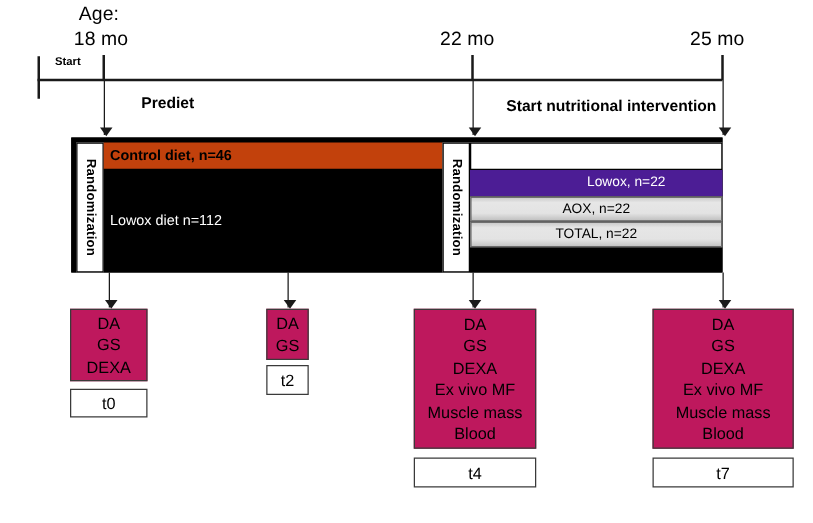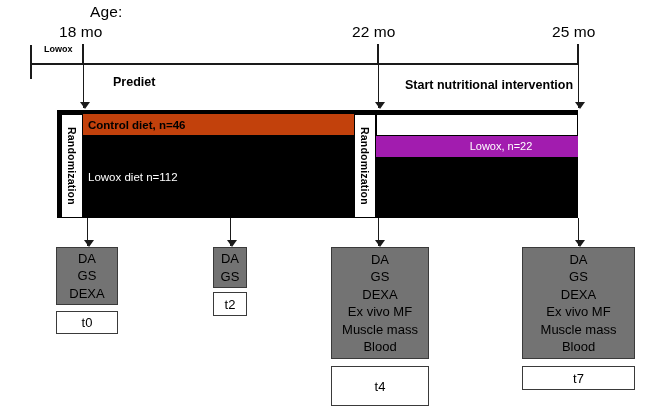--- a/index.html
+++ b/index.html
@@ -17,21 +17,21 @@
     left:30px;top:63px;width:548px;height:0;
     border-top:2px solid #1a1a1a;
   }
   .tick{width:0;border-left:2px solid #1a1a1a;}
   #tick-start{left:30px;top:45px;height:34px;}
   #tick-18{left:82px;top:44px;height:20px;}
   #tick-22{left:377px;top:44px;height:20px;}
   #tick-25{left:577px;top:44px;height:20px;}
 
   .age-label{font-size:15.5px;letter-spacing:.1px;}
-  #age-caption{left:63px;top:4px;margin-left:27px;}
+  #age-caption{left:63px;top:4px;}
   #age-18{left:59px;top:24px;}
   #age-22{left:352px;top:24px;}
   #age-25{left:552px;top:24px;}
 
   #accl-label{left:44px;top:45px;font-size:9px;font-weight:bold;}
 
   
   .down-arrow{width:0;border-left:1.6px solid #1a1a1a;}
   .down-arrow::after{
     content:"";position:absolute;left:-4.3px;bottom:-1px;
@@ -81,72 +81,72 @@
   }
   #lowox-band span{font-size:11.5px;color:#ffffff;padding-left:5px;}
 
   
   #arms{position:absolute;left:317px;top:24px;width:202px;height:82px;}
   .arm{
     height:20.5px;box-sizing:border-box;
     display:flex;align-items:center;justify-content:center;
     font-size:11px;
   }
-  .arm-dark{background:#a21caf;color:#ffffff;padding-left:48px;}
+  .arm-dark{background:#4c1d95;color:#ffffff;padding-left:48px;}
   .arm-gray{
     background:linear-gradient(to bottom,#c9c9c9 0%,#e6e6e6 22%,#e3e3e3 70%,#c2c2c2 100%);
     color:#000000;border:1px solid #7a7a7a;
   }
 
   
   .conn{width:0;border-left:1.6px solid #1a1a1a;}
   .conn::after{
     content:"";position:absolute;left:-4.3px;bottom:-1px;
     border-left:5px solid transparent;border-right:5px solid transparent;
     border-top:7px solid #1a1a1a;
   }
   #conn-0{left:87px;top:218px;height:28px;}
   #conn-2{left:230px;top:218px;height:28px;}
   #conn-4{left:378px;top:218px;height:28px;}
   #conn-7{left:578px;top:218px;height:28px;}
 
   
   .outcome-box{
-    border:1.5px solid #3a3a3a;background:#737373;box-sizing:border-box;
+    border:1.5px solid #3a3a3a;background:#be185d;box-sizing:border-box;
     display:flex;flex-direction:column;align-items:center;justify-content:center;
     font-size:13px;line-height:17.5px;
   }
   .tp-box{
     border:1.5px solid #3a3a3a;background:#ffffff;box-sizing:border-box;
     display:flex;align-items:center;justify-content:center;font-size:13px;
   }
   #outcome-0{left:56px;top:247px;width:62px;height:58px;}
   #tp-0{left:56px;top:311px;width:62px;height:23px;}
   #outcome-2{left:213px;top:247px;width:34px;height:41px;}
   #tp-2{left:213px;top:292px;width:34px;height:24px;}
   #outcome-4{left:331px;top:247px;width:98px;height:112px;}
-  #tp-4{left:331px;top:366px;width:98px;height:40px;}
+  #tp-4{left:331px;top:366px;width:98px;height:24px;}
   #outcome-7{left:522px;top:247px;width:113px;height:112px;}
   #tp-7{left:522px;top:366px;width:113px;height:24px;}
 </style>
 </head>
 <body>
 
 <div class="abs" id="timeline-axis"></div>
 <div class="abs tick" id="tick-start"></div>
 <div class="abs tick" id="tick-18"></div>
 <div class="abs tick" id="tick-22"></div>
 <div class="abs tick" id="tick-25"></div>
 
 <div class="abs txt age-label" id="age-caption">Age:</div>
 <div class="abs txt age-label" id="age-18">18 mo</div>
 <div class="abs txt age-label" id="age-22">22 mo</div>
 <div class="abs txt age-label" id="age-25">25 mo</div>
 
-<div class="abs txt" id="accl-label">Lowox</div>
+<div class="abs txt" id="accl-label">Start</div>
 
 <div class="abs down-arrow" id="arrow-18"></div>
 <div class="abs down-arrow" id="arrow-22"></div>
 <div class="abs down-arrow" id="arrow-25"></div>
 
 <div class="abs txt event-label" id="prediet-label">Prediet</div>
 <div class="abs txt event-label" id="intervention-label">Start nutritional intervention</div>
 
 <div class="abs" id="diet-block">
 
@@ -165,20 +165,26 @@
   <div class="rand-col" id="rand-right">
     <span>Randomization</span>
   </div>
 
   <div id="control-band-right"></div>
 
   <div id="arms">
     <div class="arm arm-dark">
       <span>Lowox, n=22</span>
     </div>
+    <div class="arm arm-gray">
+      <span>AOX, n=22</span>
+    </div>
+    <div class="arm arm-gray">
+      <span>TOTAL, n=22</span>
+    </div>
   </div>
 </div>
 
 <div class="abs conn" id="conn-0"></div>
 <div class="abs conn" id="conn-2"></div>
 <div class="abs conn" id="conn-4"></div>
 <div class="abs conn" id="conn-7"></div>
 
 <div class="abs outcome-box" id="outcome-0">
   <div>DA</div>

